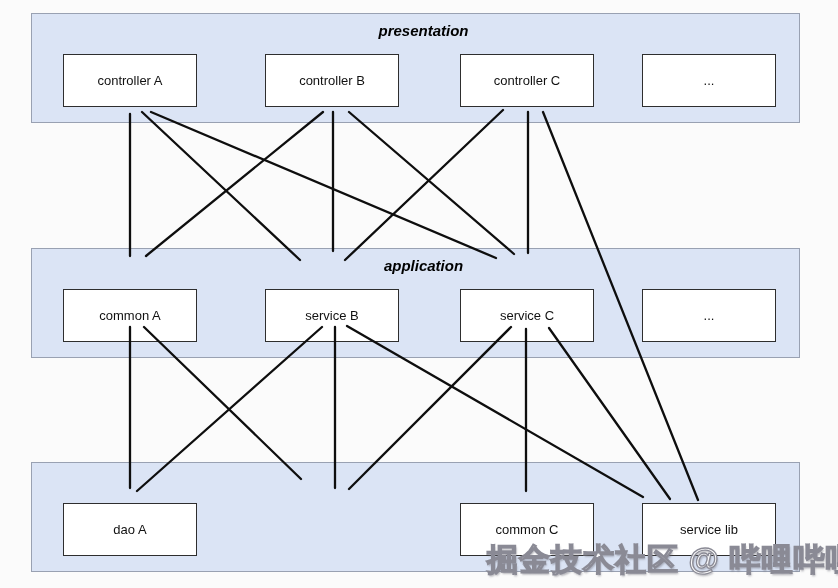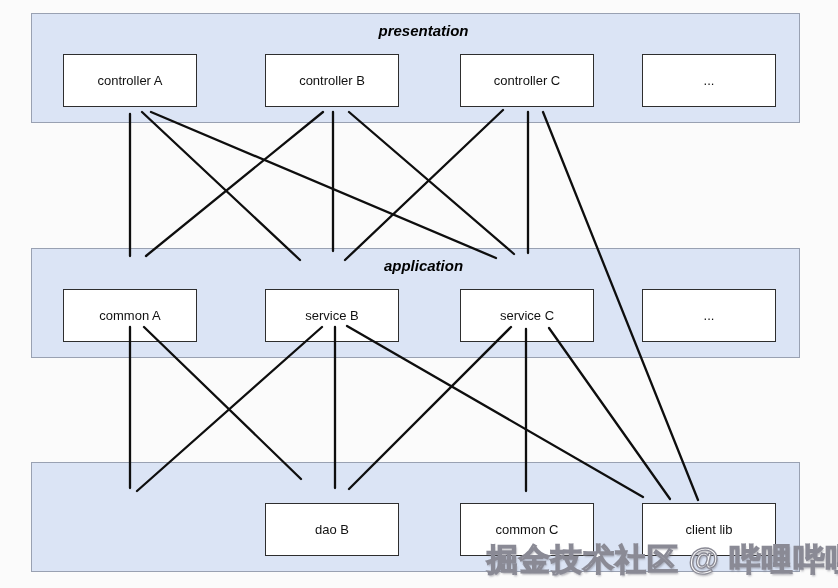--- a/index.html
+++ b/index.html
@@ -75,23 +75,23 @@
 
   <div class="band" id="band-application">
     <div class="band-label">application</div>
     <div class="node c0">common A</div>
     <div class="node c1">service B</div>
     <div class="node c2">service C</div>
     <div class="node c3">...</div>
   </div>
 
   <div class="band" id="band-infrastructure">
-    <div class="node c1">dao B</div>
+    <div class="node c0">dao A</div>
     <div class="node c2">common C</div>
-    <div class="node c3">client lib</div>
+    <div class="node c3">service lib</div>
   </div>
 
   <svg id="edge-layer" viewBox="0 0 838 588">
       <line x1="130" y1="114" x2="130" y2="256" stroke="#0e0e0e" stroke-width="2.3" stroke-linecap="round"></line>
       <line x1="142" y1="112" x2="300" y2="260" stroke="#0e0e0e" stroke-width="2.3" stroke-linecap="round"></line>
       <line x1="151" y1="112" x2="496" y2="258" stroke="#0e0e0e" stroke-width="2.3" stroke-linecap="round"></line>
       <line x1="323" y1="112" x2="146" y2="256" stroke="#0e0e0e" stroke-width="2.3" stroke-linecap="round"></line>
       <line x1="333" y1="112" x2="333" y2="251" stroke="#0e0e0e" stroke-width="2.3" stroke-linecap="round"></line>
       <line x1="349" y1="112" x2="514" y2="254" stroke="#0e0e0e" stroke-width="2.3" stroke-linecap="round"></line>
       <line x1="503" y1="110" x2="345" y2="260" stroke="#0e0e0e" stroke-width="2.3" stroke-linecap="round"></line>

